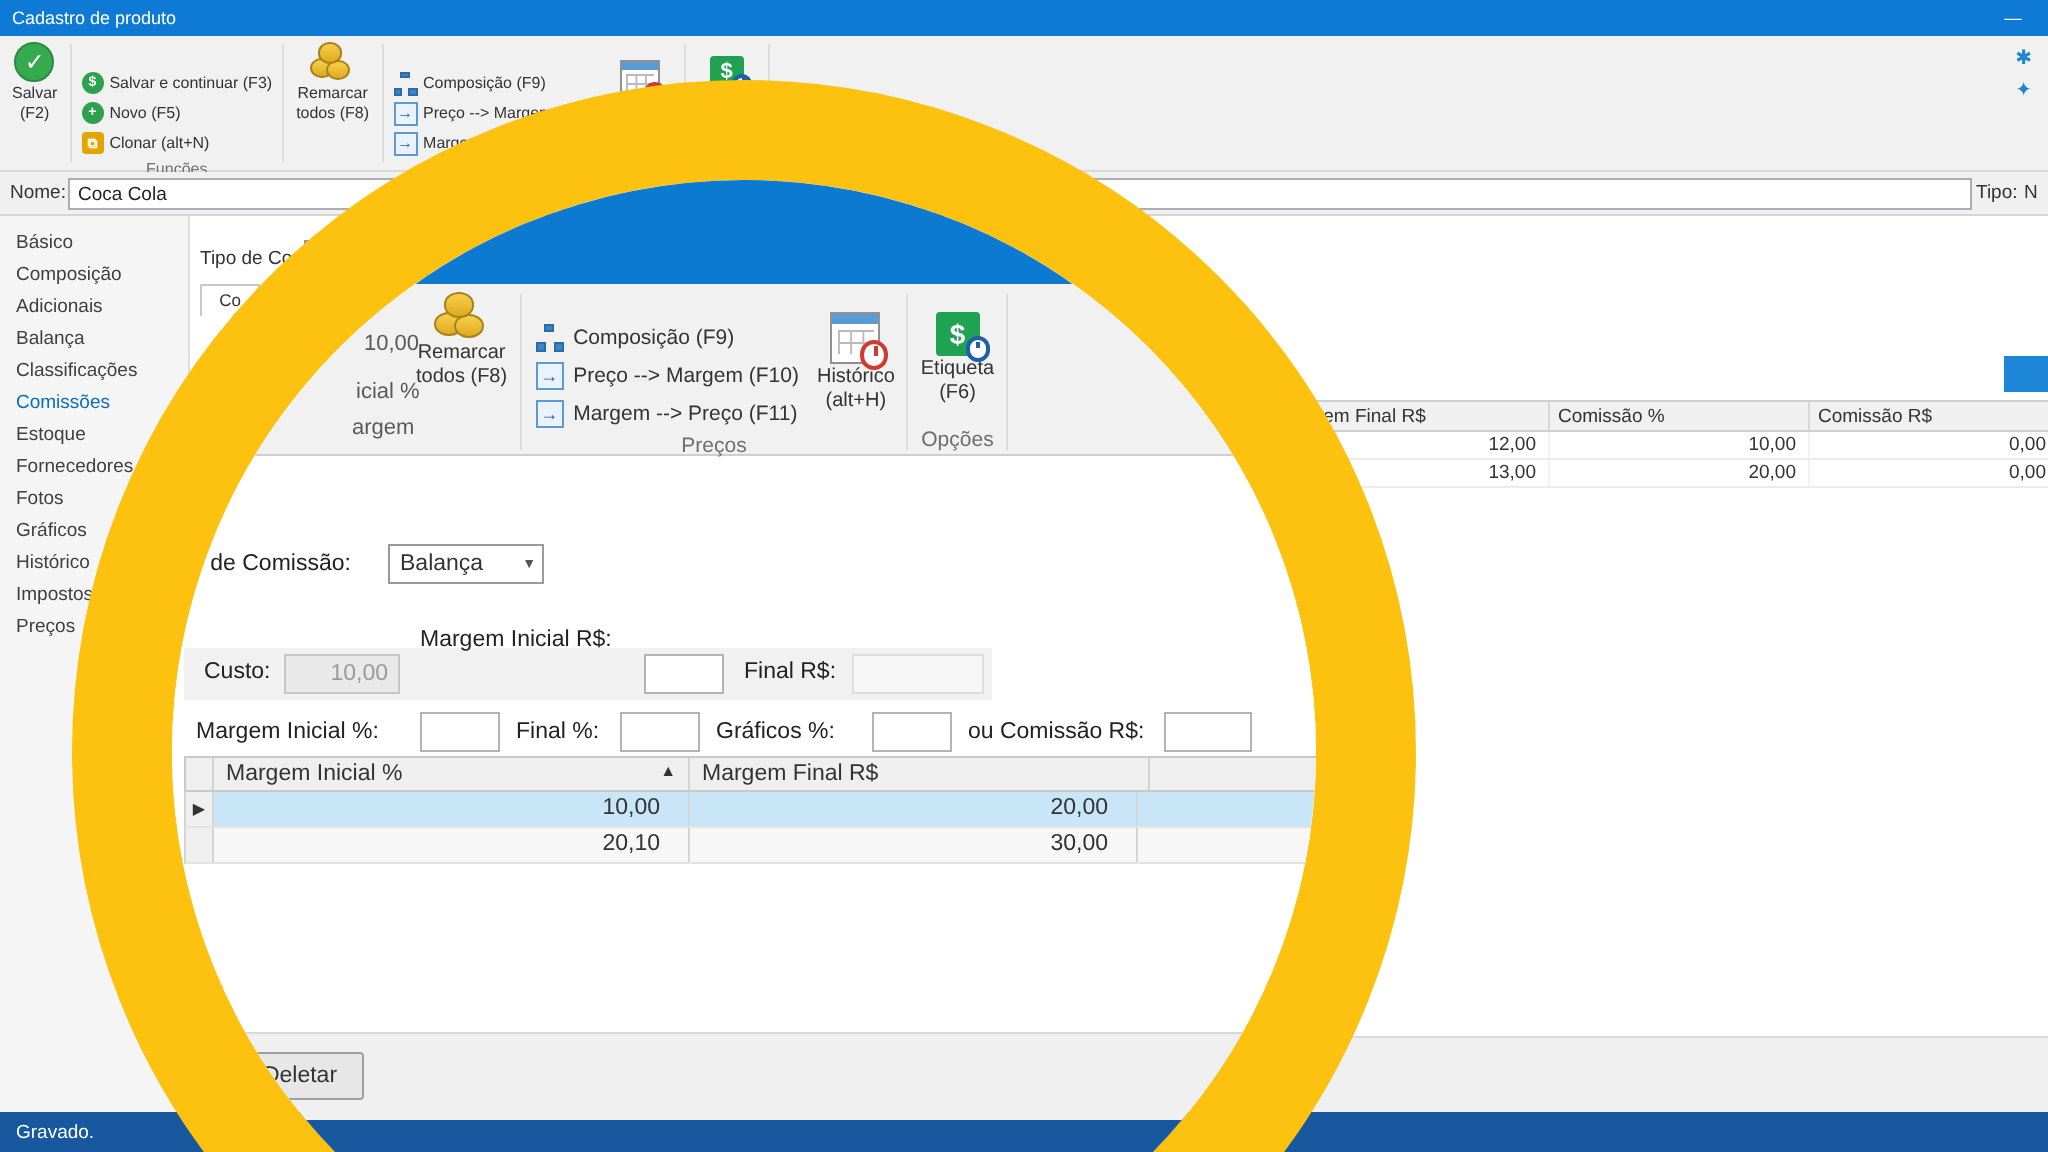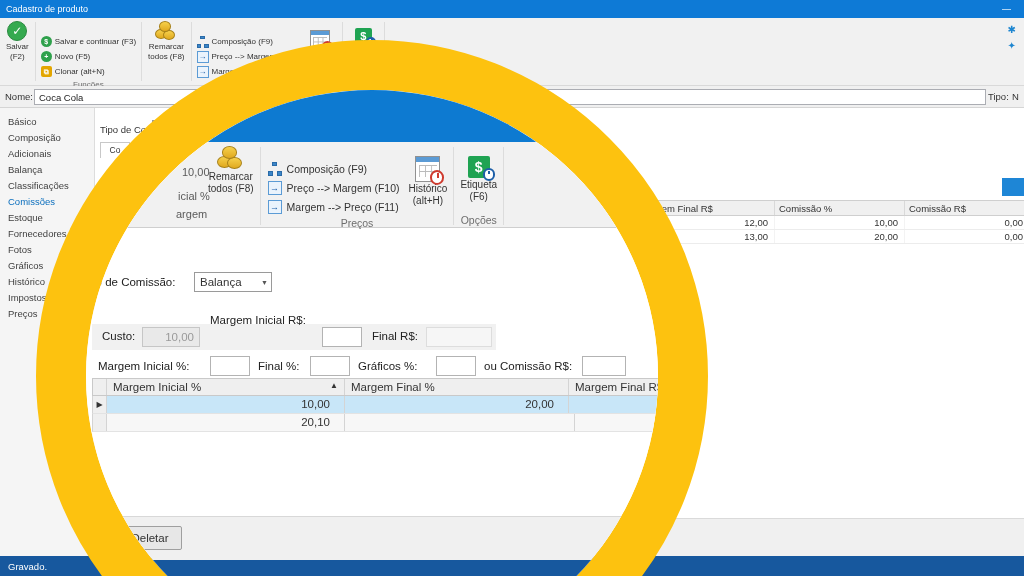--- a/index.html
+++ b/index.html
@@ -350,32 +350,32 @@
     <span class="abs mlabel" style="left:398px;top:270px">ou Comissão R$:</span>
     <div class="abs minput" style="left:496px;top:266px;width:44px;height:20px"></div>
 
     <div class="abs mtable">
       <div class="hrow">
         <div class="cell gut"></div>
         <div class="cell c1 hc1">
           <span>Margem Inicial %</span>
           <span class="sort">▲</span>
         </div>
-        <div class="cell c2">Margem Final %</div>
         <div class="cell c3">Margem Final R$</div>
       </div>
       <div class="drow selrow">
         <div class="cell gut">▶</div>
         <div class="cell c1 num">10,00</div>
         <div class="cell c2 num">20,00</div>
         <div class="cell c3 num"></div>
       </div>
       <div class="drow altrow">
         <div class="cell gut"></div>
         <div class="cell c1 num">20,10</div>
+        <div class="cell c2 num">30,00</div>
         <div class="cell c3 num"></div>
       </div>
     </div>
 
     <div class="abs" style="left:0;top:426px;width:572px;height:44px;background:#f0f0f0;border-top:1px solid #d8d8d8"></div>
     <div class="abs mbtn" style="left:32px;top:436px;width:64px;height:24px">Deletar</div>
     <div class="abs" style="left:0;top:470px;width:572px;height:102px;background:#17589e"></div>
   </div>
 </div>
 

